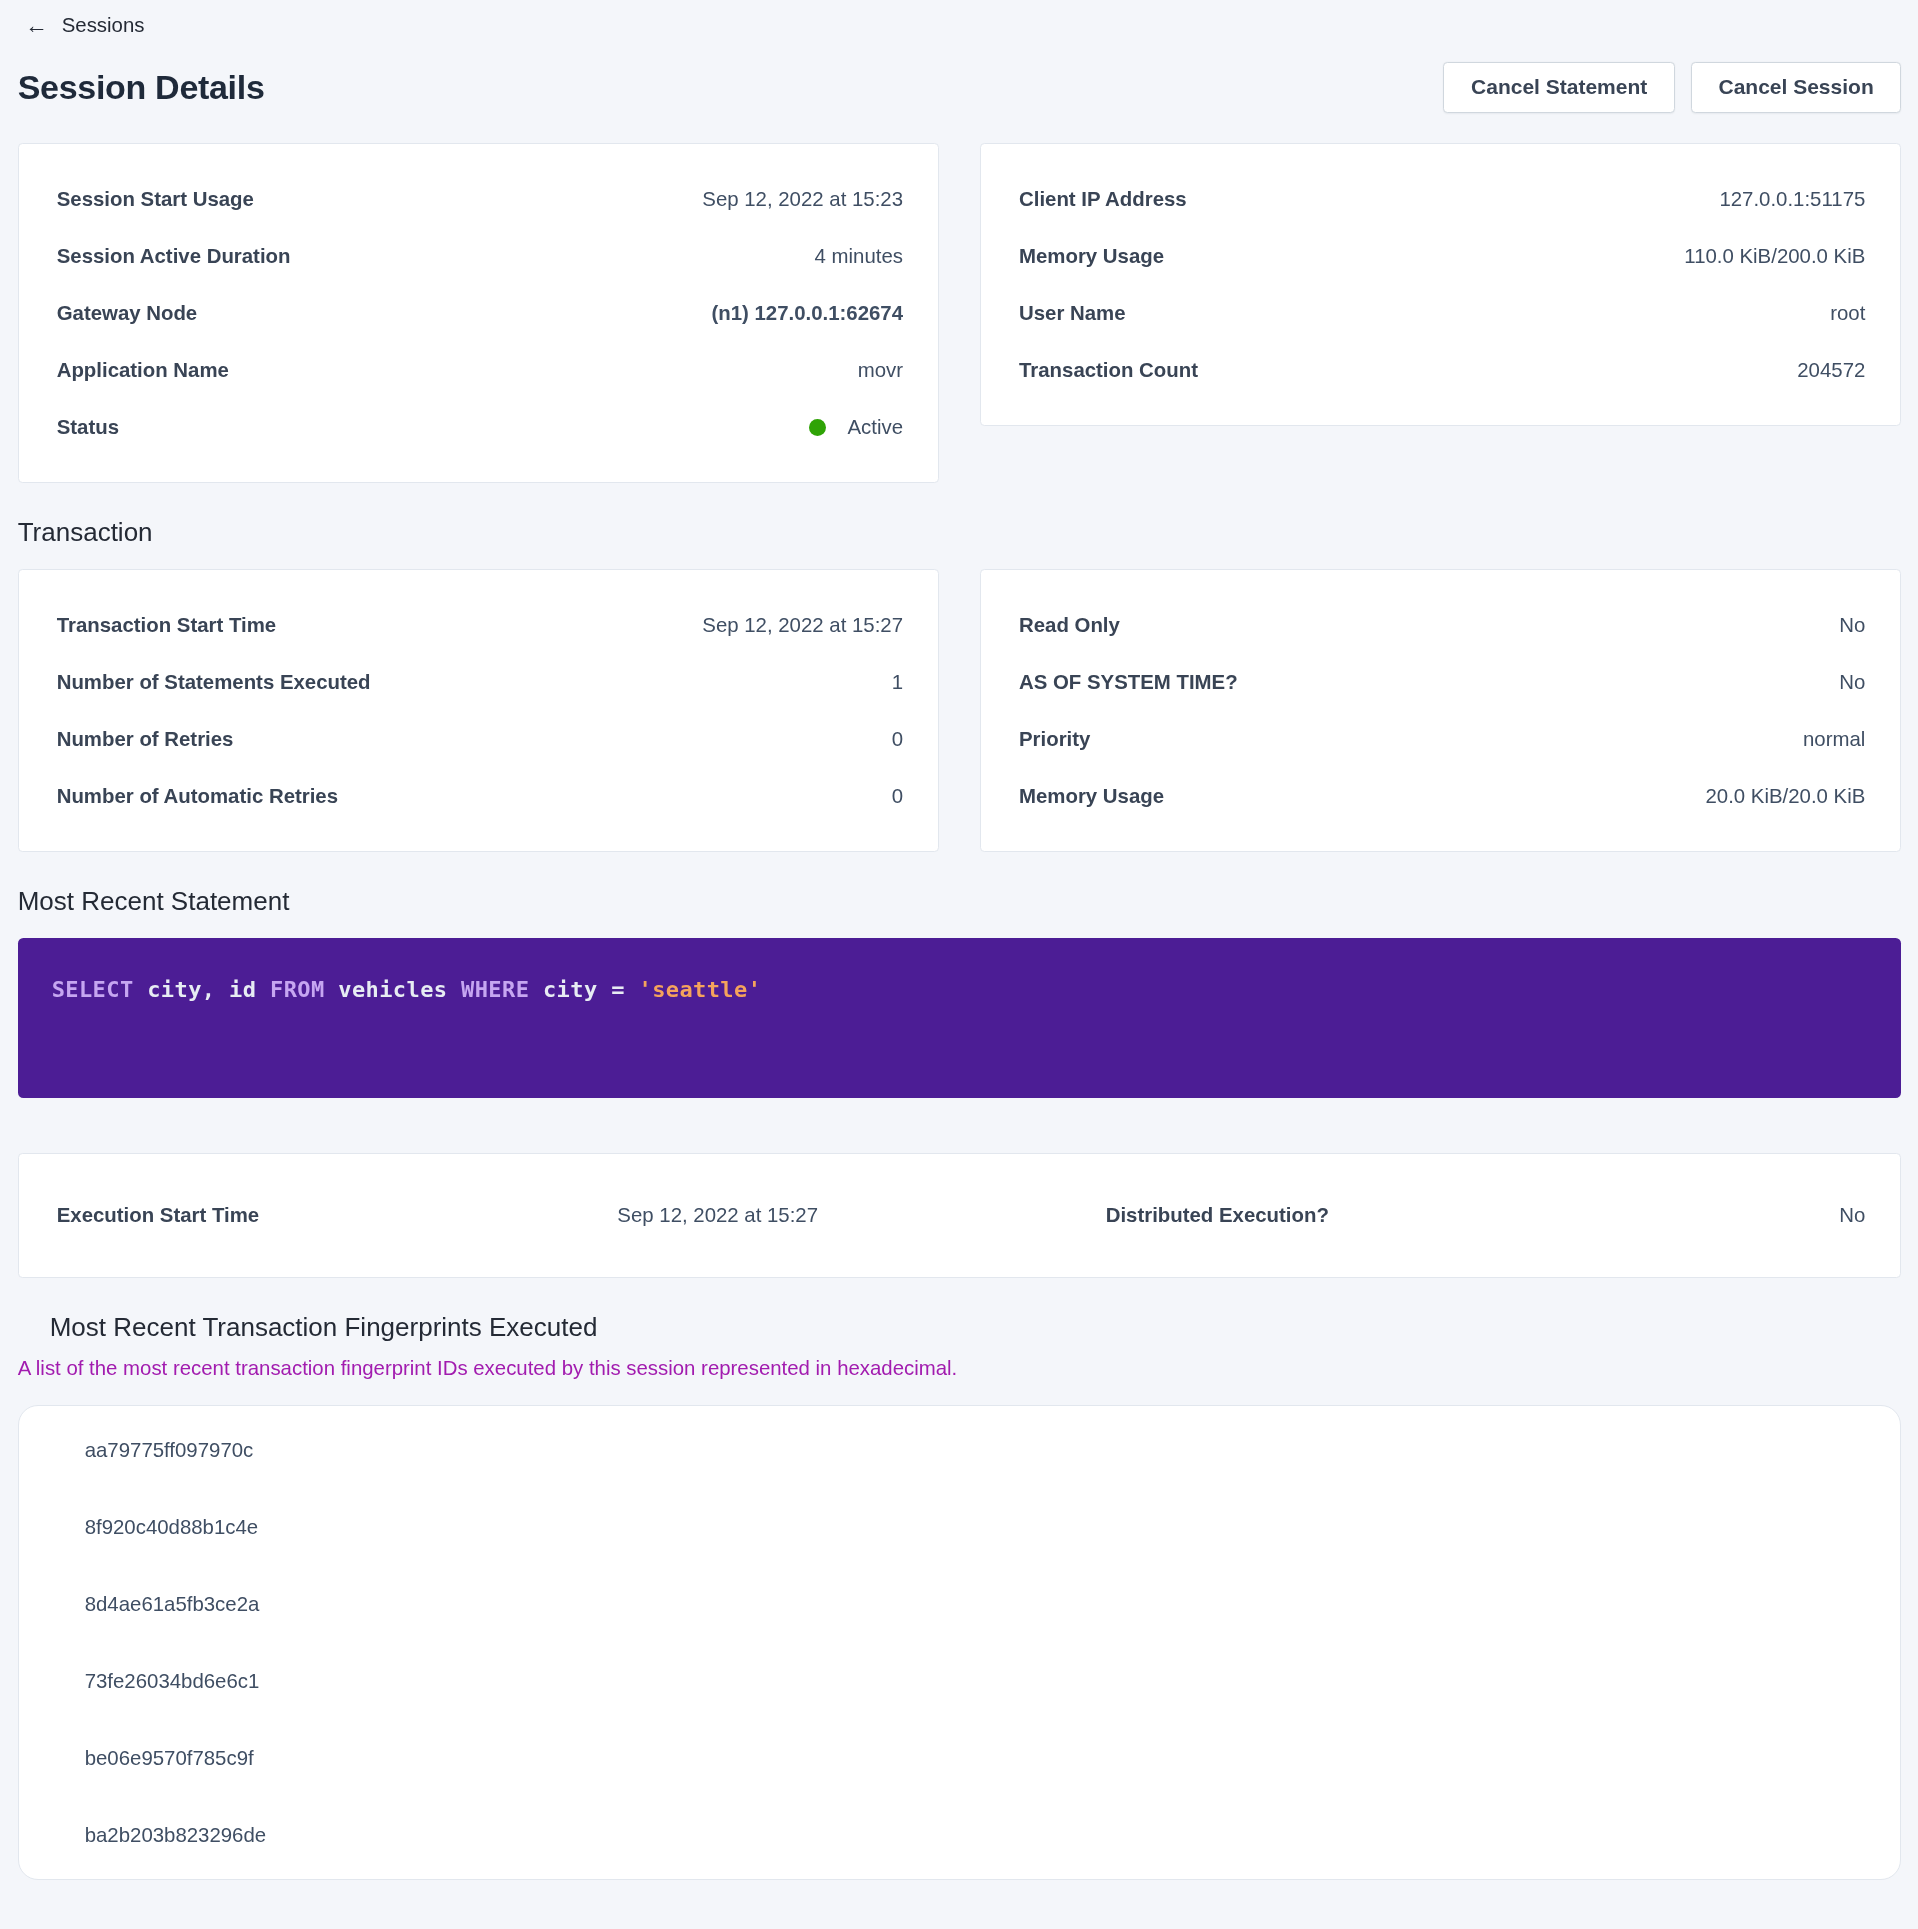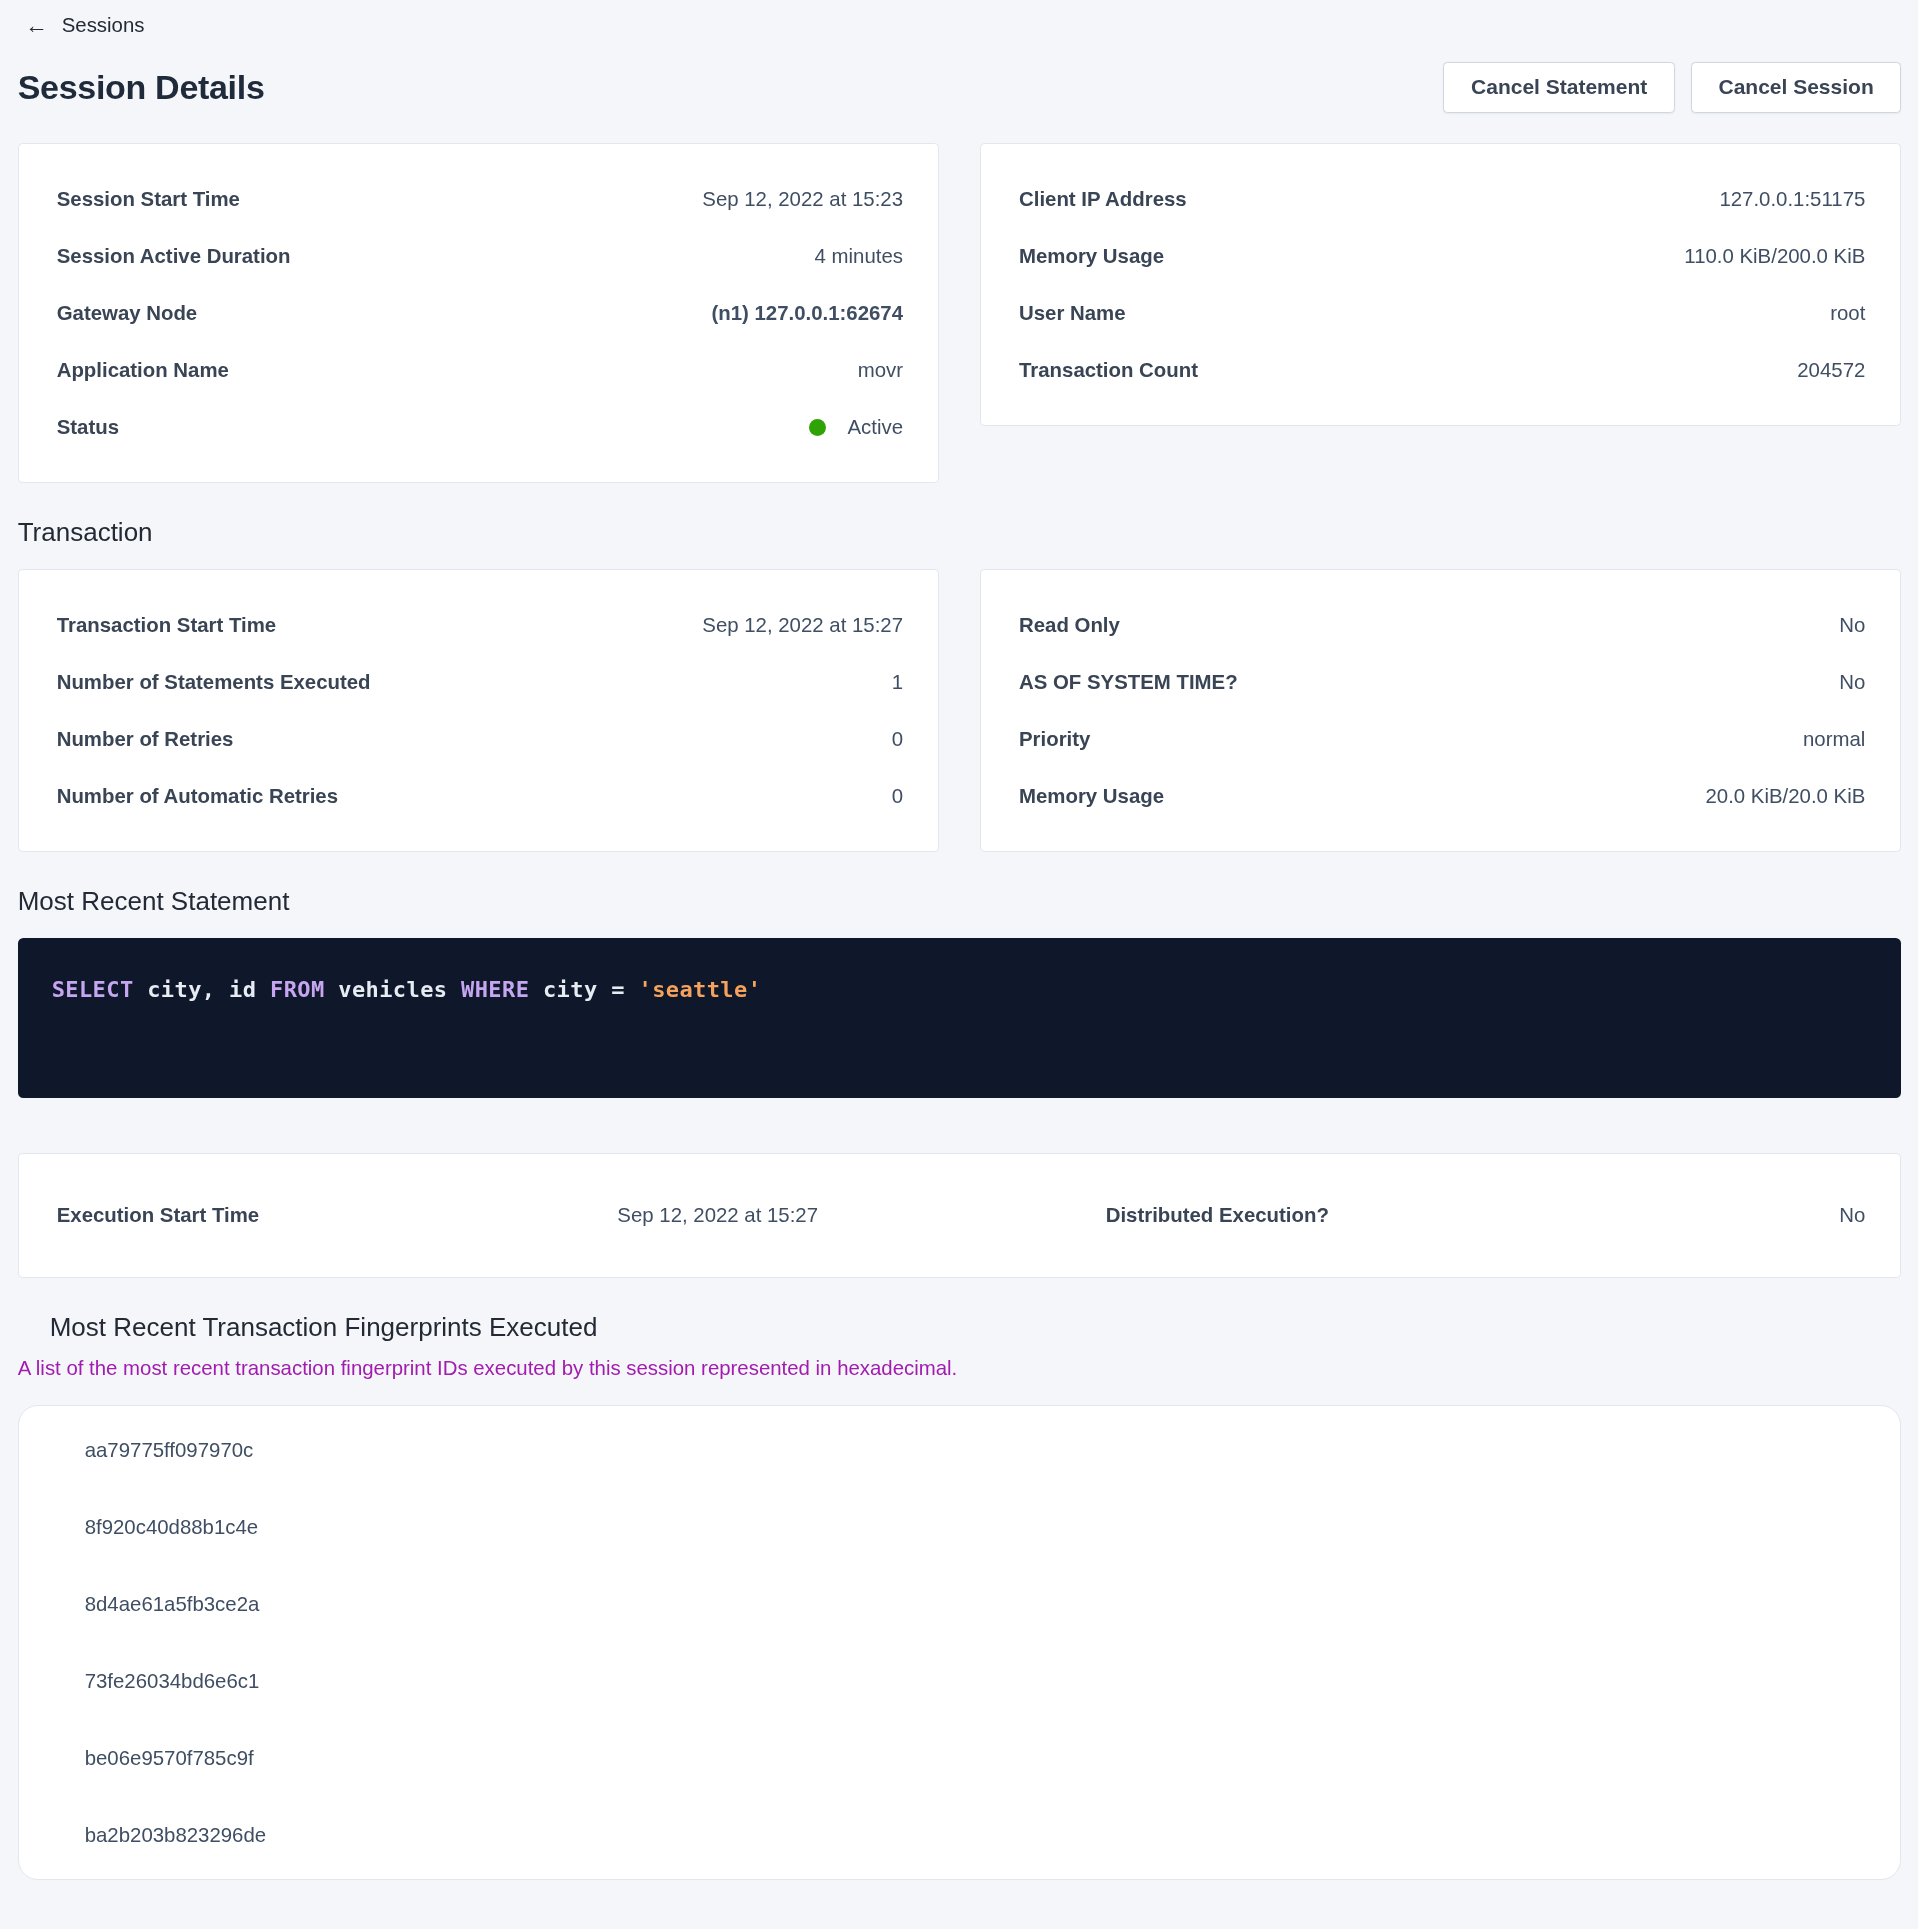--- a/index.html
+++ b/index.html
@@ -55,21 +55,21 @@
     width: 17px; height: 17px; border-radius: 50%; background: #2fa306; display: inline-block;
   }
 
   .section-title {
     font-size: 26px; font-weight: 400; color: #242a35;
     margin: 34px 0 21px 0;
   }
 
   
   .sql-box {
-    background: #0f172a; border-radius: 5.3px; height: 160px;
+    background: #4c1d95; border-radius: 5.3px; height: 160px;
     padding: 39px 34px; margin-top: 8.9px;
   }
   .sql-box code {
     font-family: "DejaVu Sans Mono", monospace;
     font-size: 22px; font-weight: 700; letter-spacing: 0.4px; white-space: pre;
   }
   .kw { color: #c6a6f1; }
   .pl { color: #e7ecf3; }
   .str { color: #f5a35c; }
 
@@ -102,21 +102,21 @@
     <h1 class="page-title">Session Details</h1>
     <div class="btn-group">
       <button class="btn">Cancel Statement</button>
       <button class="btn">Cancel Session</button>
     </div>
   </div>
 
   <div class="cards-row">
     <div class="card">
       <div class="kv-row">
-        <span class="lbl">Session Start Time</span>
+        <span class="lbl">Session Start Usage</span>
         <span class="val">Sep 12, 2022 at 15:23</span>
       </div>
       <div class="kv-row">
         <span class="lbl">Session Active Duration</span>
         <span class="val">4 minutes</span>
       </div>
       <div class="kv-row">
         <span class="lbl">Gateway Node</span>
         <a class="val link" href="#">(n1) 127.0.0.1:62674</a>
       </div>

